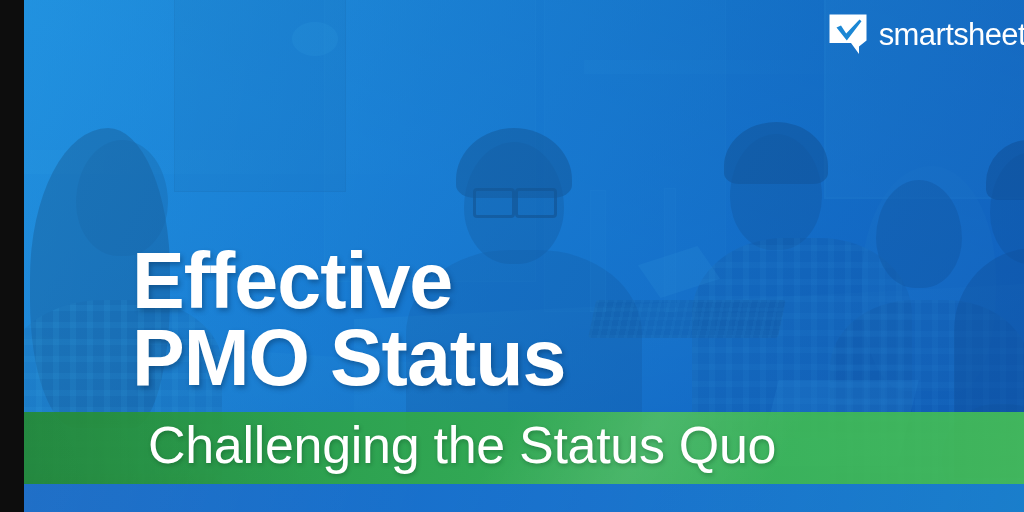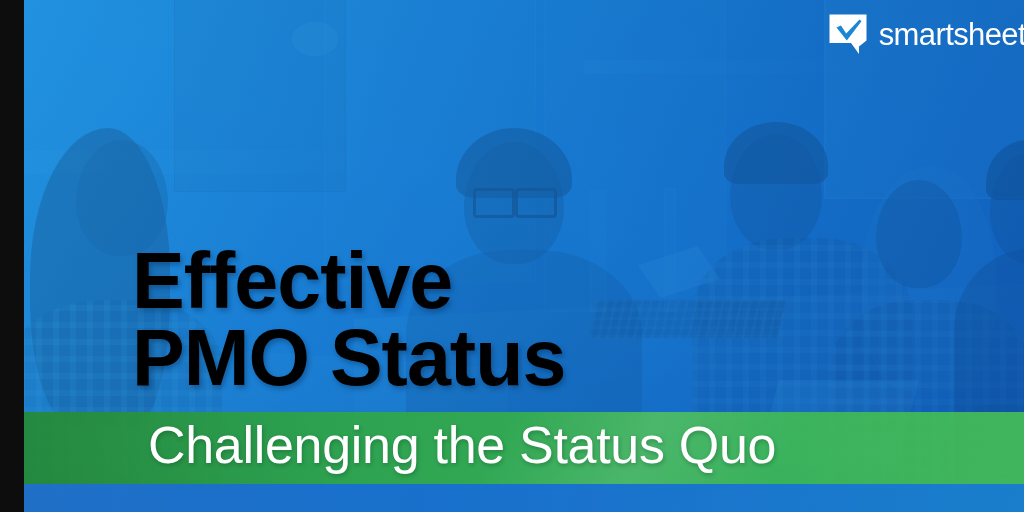--- a/index.html
+++ b/index.html
@@ -175,21 +175,21 @@
     letter-spacing: -0.6px;
     line-height: 1;
     white-space: nowrap;
   }
 
   
   .headline {
     position: absolute;
     left: 108px;
     top: 243px;
-    color: #000000;
+    color: #ffffff;
     font-size: 79px;
     font-weight: bold;
     line-height: 0.97;
     letter-spacing: -1px;
     text-shadow: 2px 3px 5px rgba(0,40,80,.38);
     white-space: nowrap;
   }
   .headline .l2 { display: block; }
 
   .subhead {

